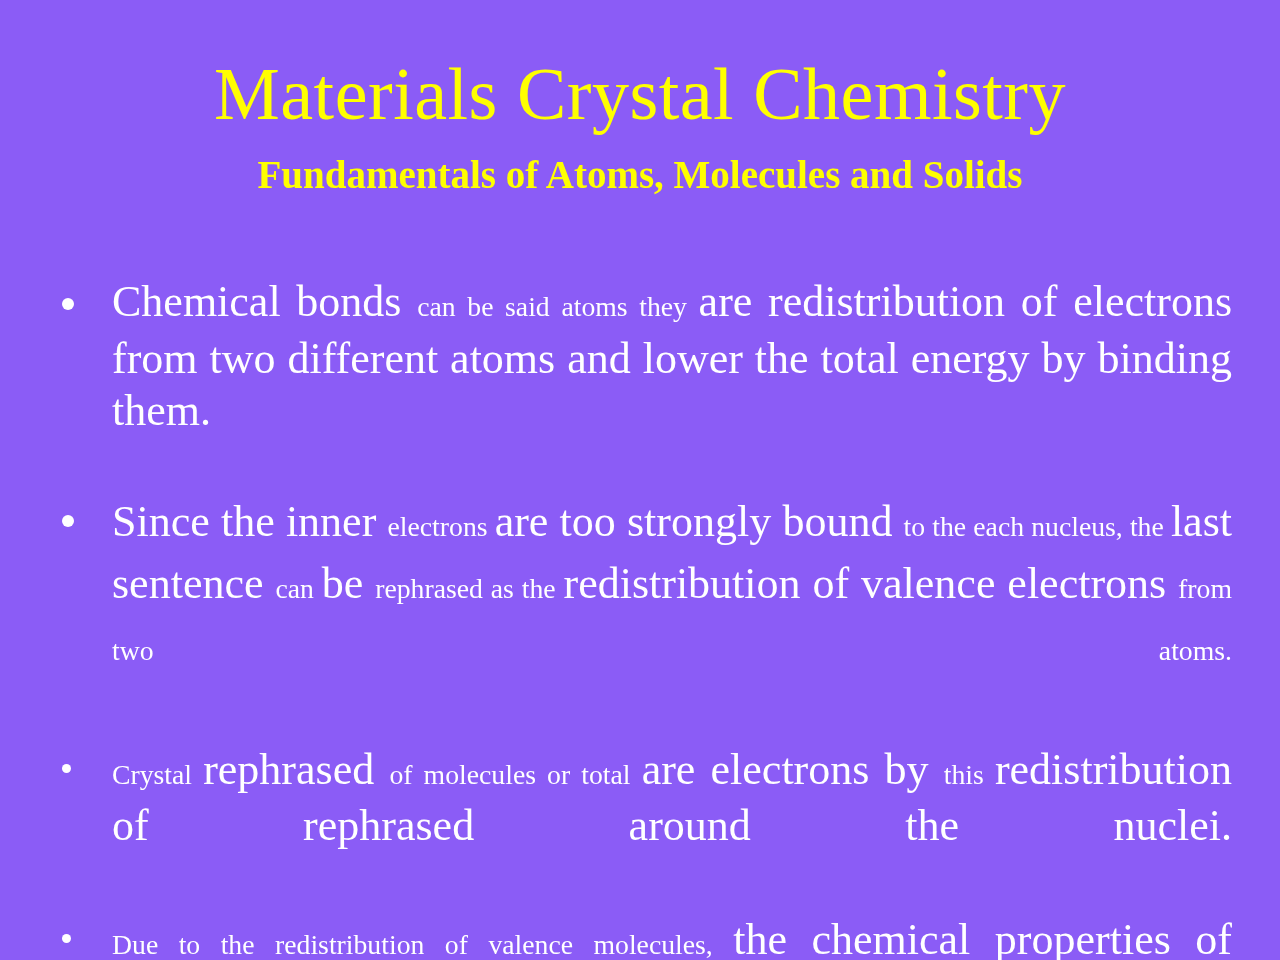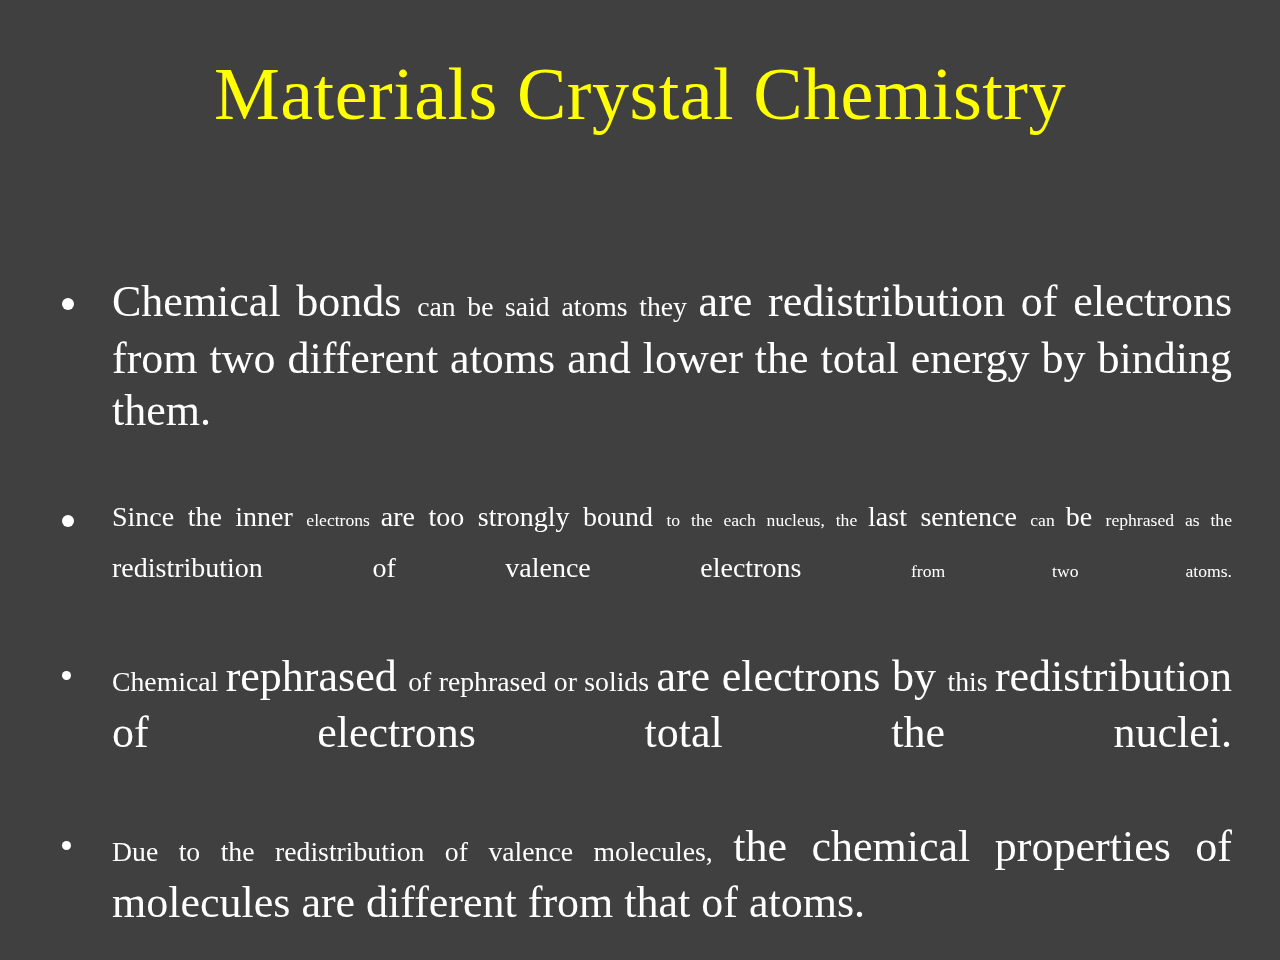--- a/index.html
+++ b/index.html
@@ -80,57 +80,58 @@
     top: 22px;
   }
   
   .bullet-sm .dot {
     width: 9px;
     height: 9px;
     top: 20px;
   }
 
   .bullet-1 { font-size: 44px; line-height: 52px; margin-bottom: 4px; }
-  .bullet-2 { font-size: 28px; line-height: 48px; margin-bottom: 8px; }
+  .bullet-2 { font-size: 44px; line-height: 57px; margin-bottom: 8px; }
   .bullet-3 { font-size: 44px; line-height: 51px; margin-bottom: 12px; }
   .bullet-4 { font-size: 44px; line-height: 51px; }
 
   
   .t-lg { font-size: 1em; }
   .t-sm { font-size: 0.63em; }
 
   
   .bullet::after {
     content: "";
     display: inline-block;
     width: 100%;
   }
   .no-stretch::after { display: none; }
 </style>
 </head>
 <body style="background: rgb(0, 0, 255);">
 
-<div class="slide" style="background: #404040;">
+<div class="slide" style="background: #8b5cf6;">
 
   <div class="title-area">
     <div class="slide-title" style="color: rgb(255, 255, 0);">Materials Crystal Chemistry</div>
+    <div class="slide-subtitle" style="color: rgb(255, 255, 0);">Fundamentals of Atoms, Molecules and Solids</div>
   </div>
 
   <div class="body-area">
 
     <div class="bullet bullet-1 bullet-lg" style="color: rgb(255, 255, 255);">
       <span class="dot" style="background: rgb(255, 255, 255);"></span>
     <span class="t-lg">Chemical  bonds </span><span class="t-sm">can be said atoms they </span><span class="t-lg">are redistribution of electrons from two different atoms and lower the total energy by binding them.</span></div>
 
     <div class="bullet bullet-2 bullet-lg" style="color: rgb(255, 255, 255);">
       <span class="dot" style="background: rgb(255, 255, 255);"></span>
     <span class="t-lg">Since the inner </span><span class="t-sm">electrons </span><span class="t-lg">are too strongly bound </span><span class="t-sm">to the each nucleus, the </span><span class="t-lg">last sentence </span><span class="t-sm">can </span><span class="t-lg">be </span><span class="t-sm">rephrased as the </span><span class="t-lg">redistribution of valence electrons </span><span class="t-sm">from two atoms.</span></div>
 
     <div class="bullet bullet-3 bullet-sm" style="color: rgb(255, 255, 255);">
       <span class="dot" style="background: rgb(255, 255, 255);"></span>
-    <span class="t-sm">Chemical </span><span class="t-lg">rephrased </span><span class="t-sm">of rephrased or solids </span><span class="t-lg">are electrons by </span><span class="t-sm">this </span><span class="t-lg">redistribution  of electrons total the nuclei.</span></div>
+    <span class="t-sm">Crystal </span><span class="t-lg">rephrased </span><span class="t-sm">of molecules or total </span><span class="t-lg">are electrons by </span><span class="t-sm">this </span><span class="t-lg">redistribution  of rephrased around the nuclei.</span></div>
 
     <div class="bullet bullet-4 bullet-sm no-stretch" style="color: rgb(255, 255, 255);">
       <span class="dot" style="background: rgb(255, 255, 255);"></span>
     <span class="t-sm">Due to the redistribution of valence molecules, </span><span class="t-lg">the chemical properties of molecules are different from that of atoms.</span></div>
 
   </div>
 </div>
 
 </body></html>

